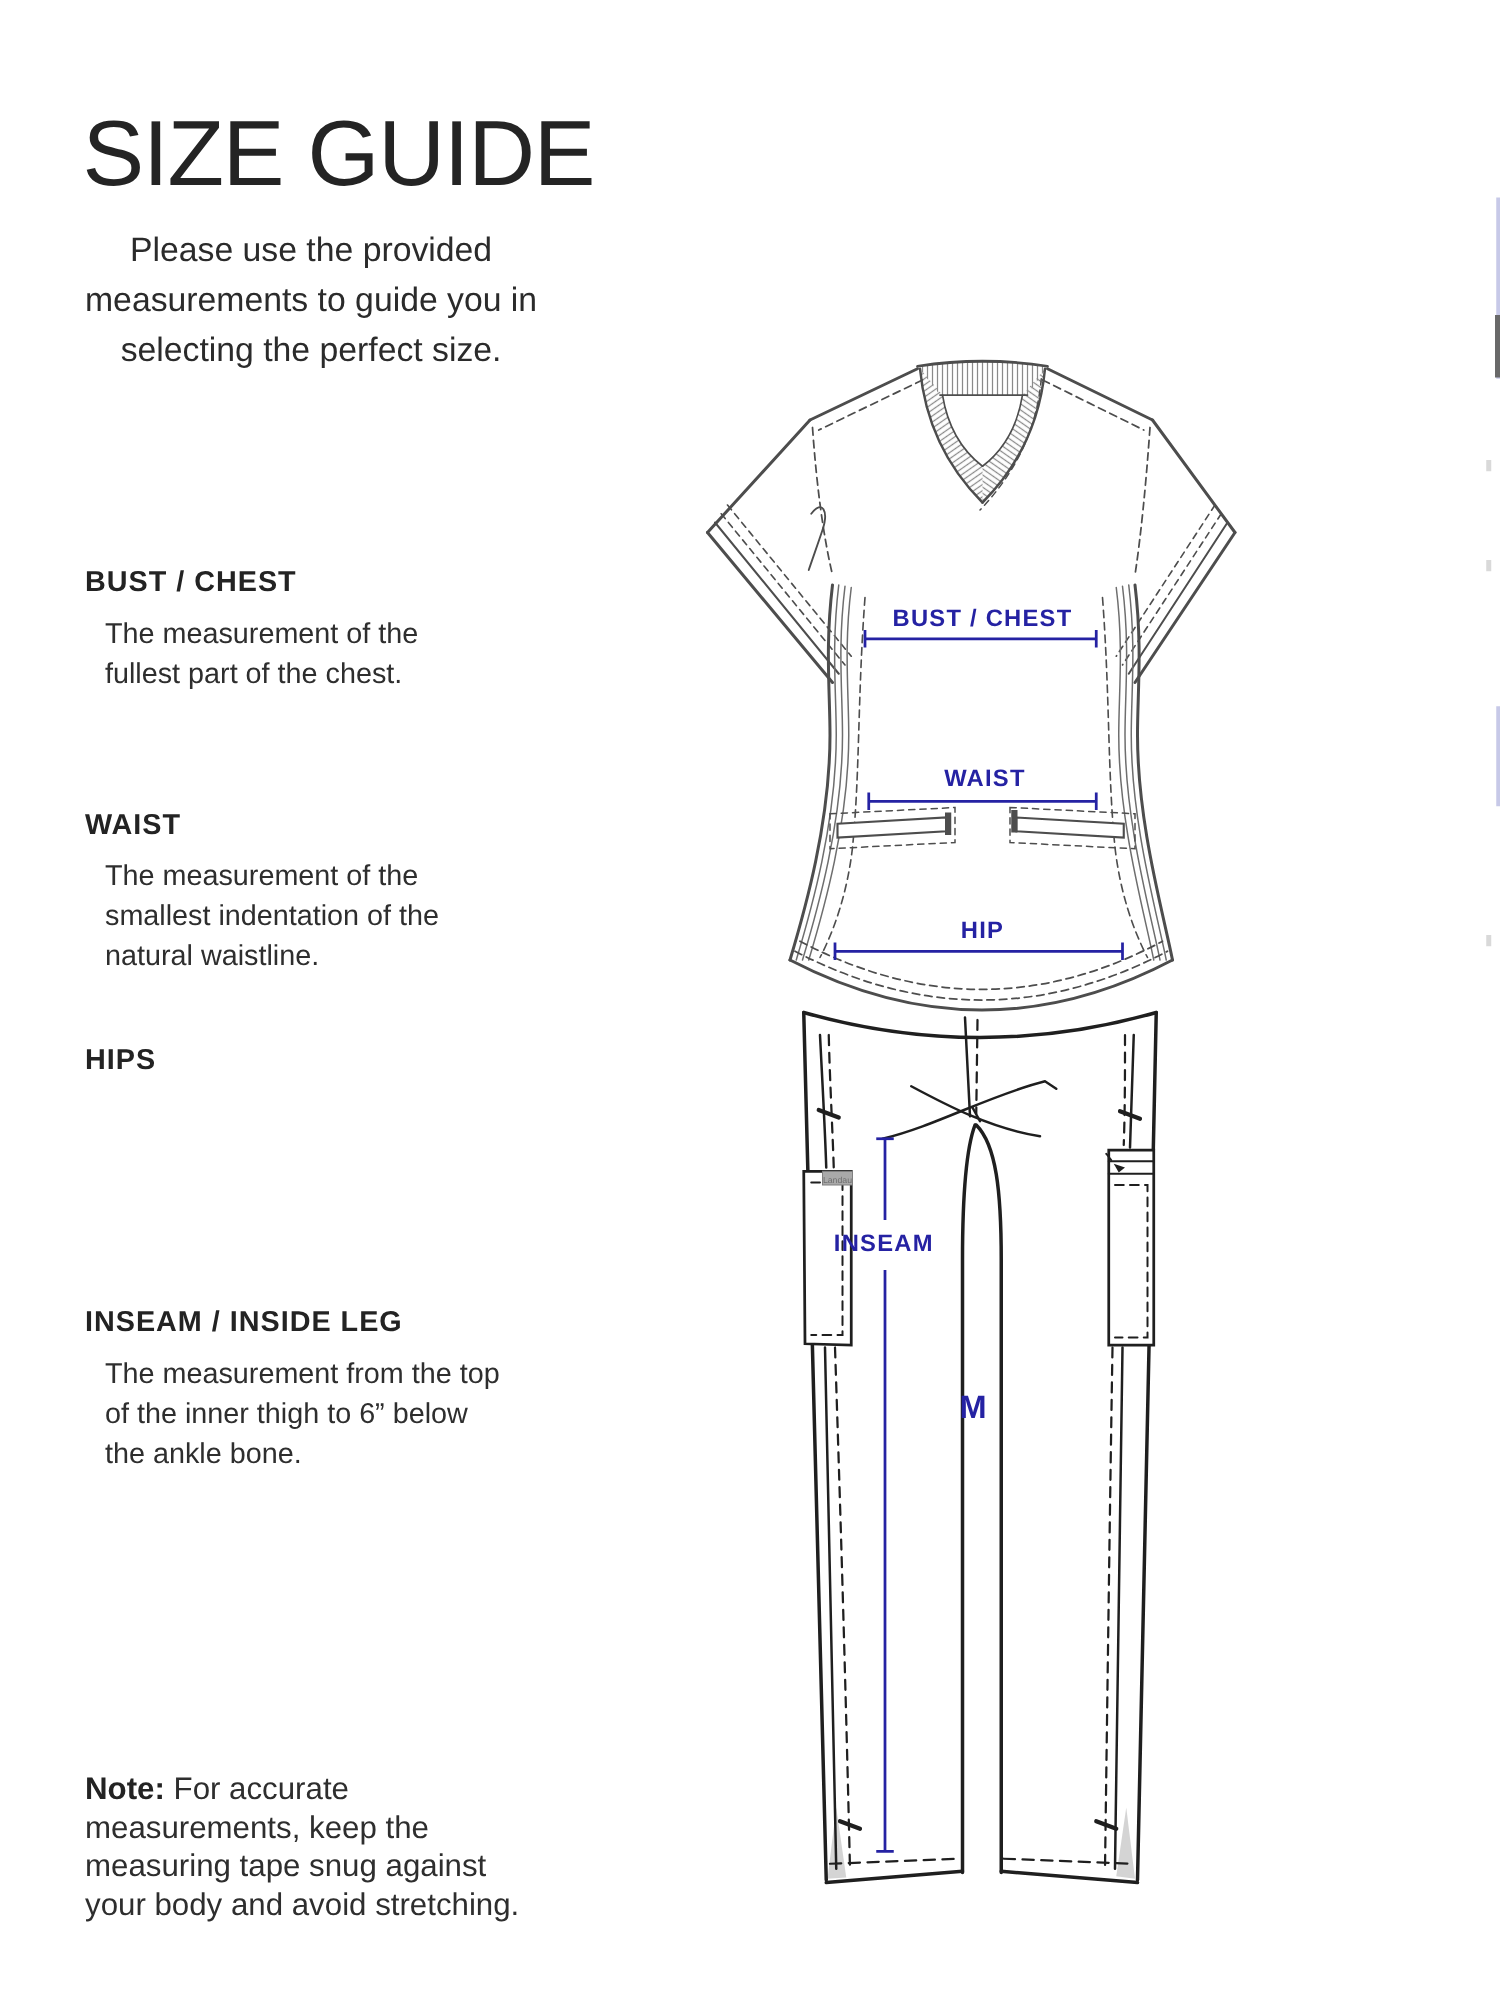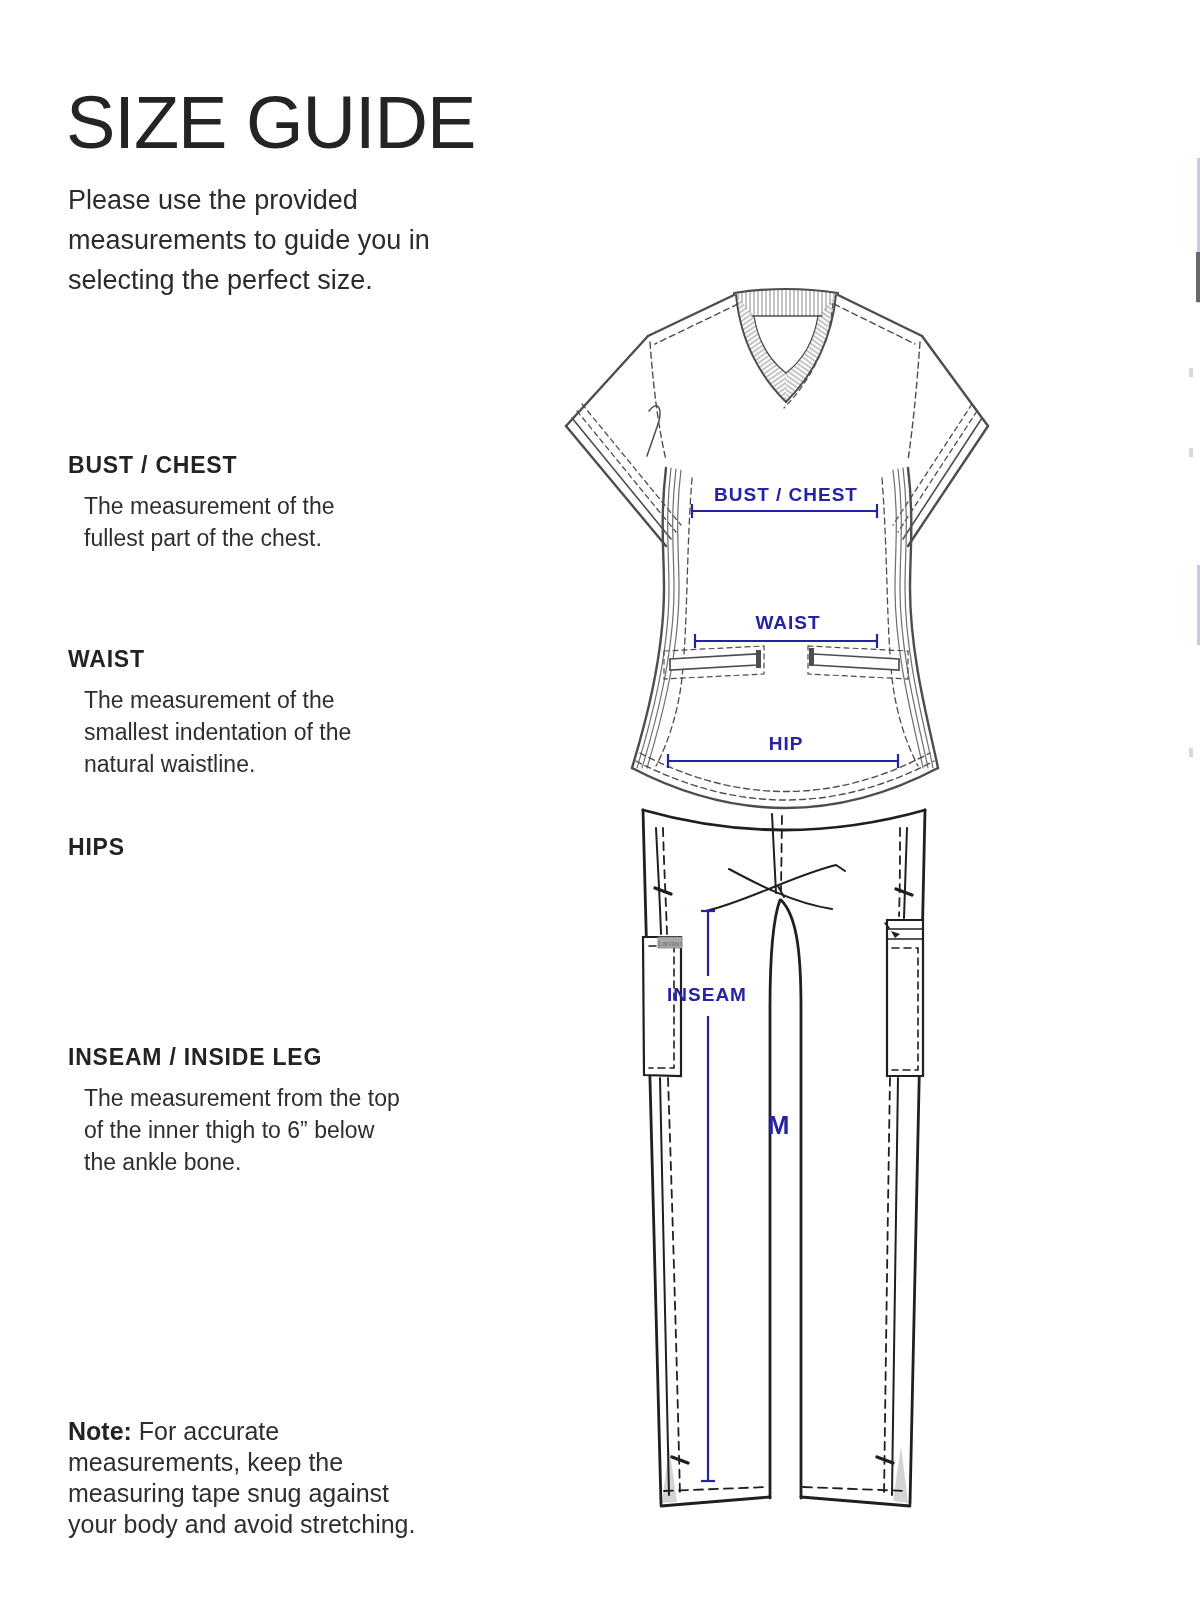--- a/index.html
+++ b/index.html
@@ -13,21 +13,21 @@
   body{
     width:1200px;height:1600px;position:relative;overflow:hidden;
     font-family:"Liberation Sans", sans-serif;color:var(--ink);
   }
   .page-title{
     position:absolute;left:66px;top:64px;
     font-size:74px;font-weight:400;letter-spacing:-1px;color:#242424;margin-top:16px;
   }
   .intro{
     position:absolute;left:68px;top:180px;
-    font-size:27px;line-height:40px;color:#2b2b2b;white-space:pre-line;
+    font-size:27px;line-height:40px;color:#2b2b2b;white-space:pre-line;text-align:center;
   }
   .section{position:absolute;left:68px;width:440px;}
   .section h2{
     font-size:23px;font-weight:700;letter-spacing:0.8px;color:#232323;margin-bottom:11px;
   }
   .section p{
     font-size:23px;line-height:32px;color:#2e2e2e;white-space:pre-line;margin-left:16px;
   }
   #sec-bust{top:452px;}
   #sec-waist{top:646px;}

